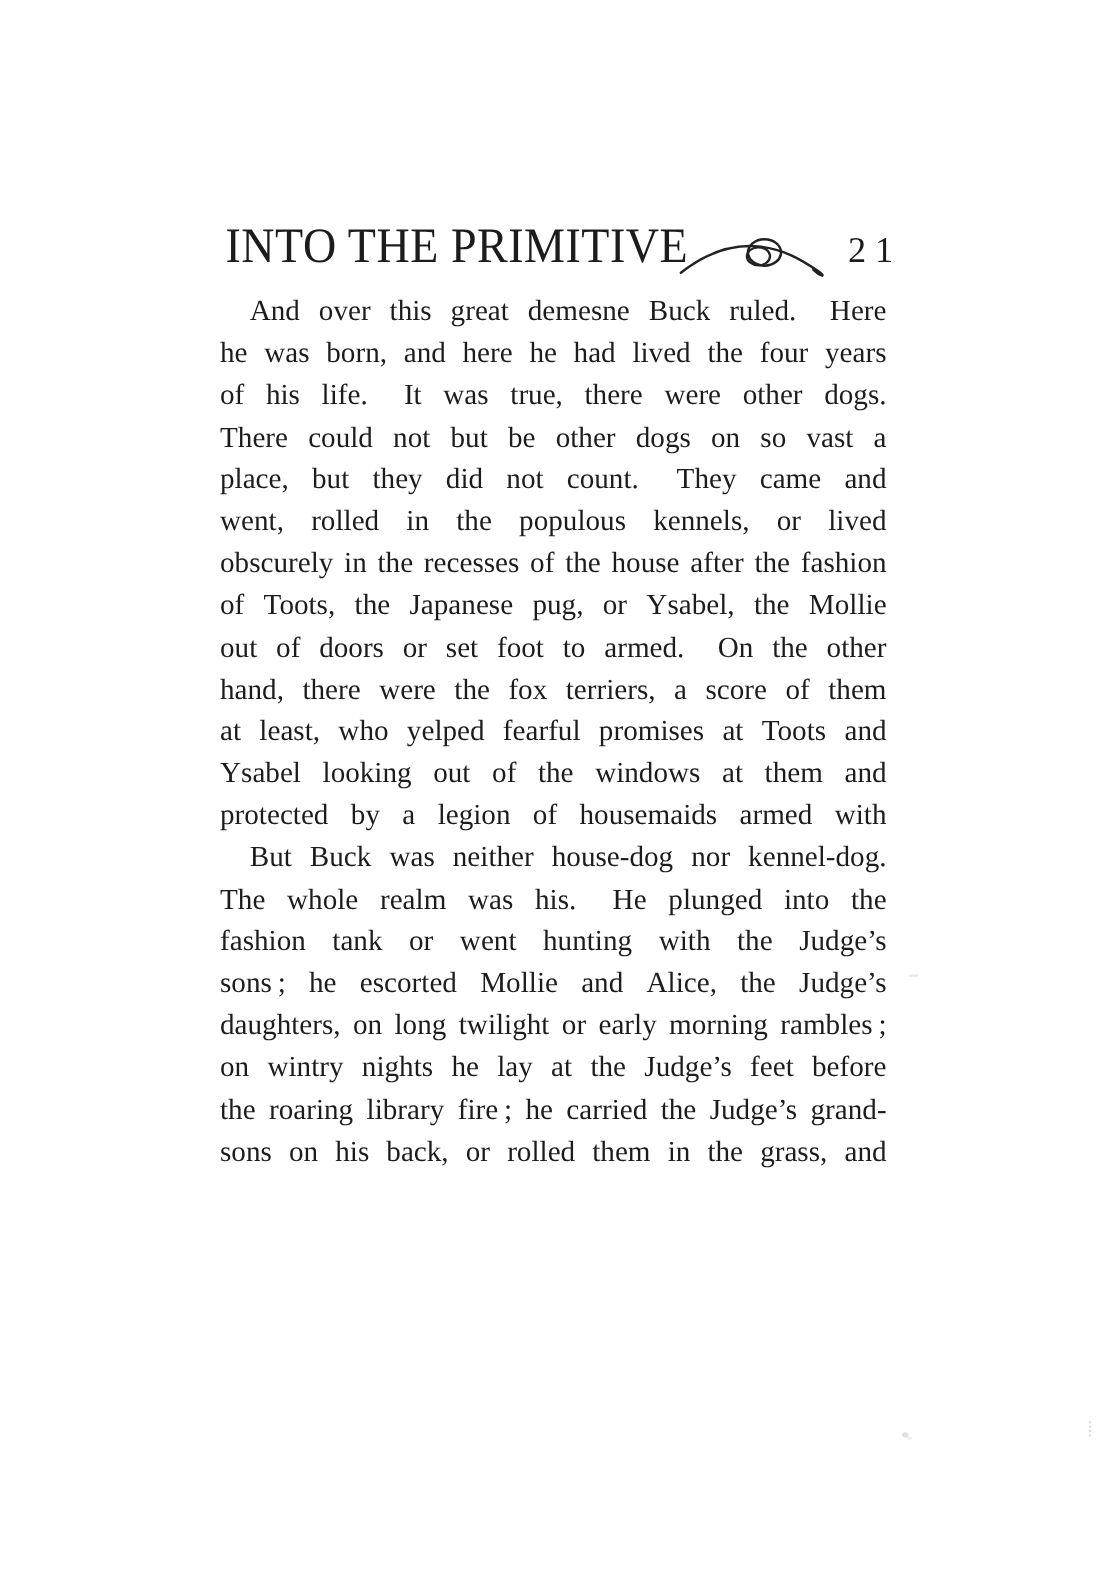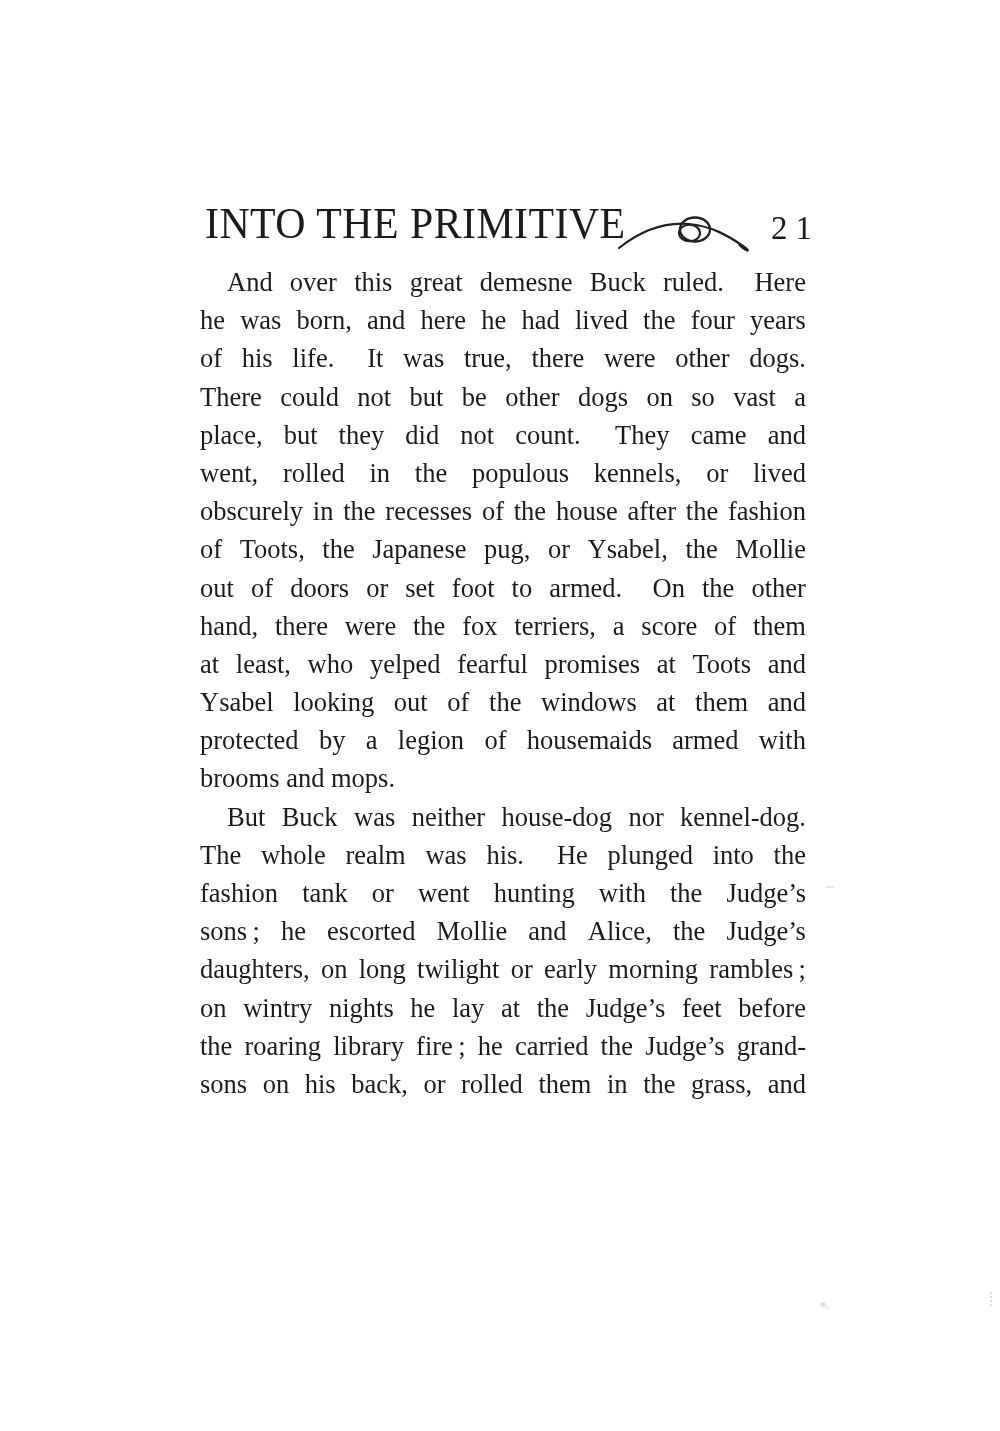--- a/index.html
+++ b/index.html
@@ -229,21 +229,20 @@
       <div class="line just">
         <span class="w">protected</span>
         <span class="w">by</span>
         <span class="w">a</span>
         <span class="w">legion</span>
         <span class="w">of</span>
         <span class="w">housemaids</span>
         <span class="w">armed</span>
         <span class="w">with</span>
       </div>
-      <div class="line">brooms and mops.</div>
       <div class="line indent just">
         <span class="w">But</span>
         <span class="w">Buck</span>
         <span class="w">was</span>
         <span class="w">neither</span>
         <span class="w">house-dog</span>
         <span class="w">nor</span>
         <span class="w">kennel-dog.</span>
       </div>
       <div class="line just">

